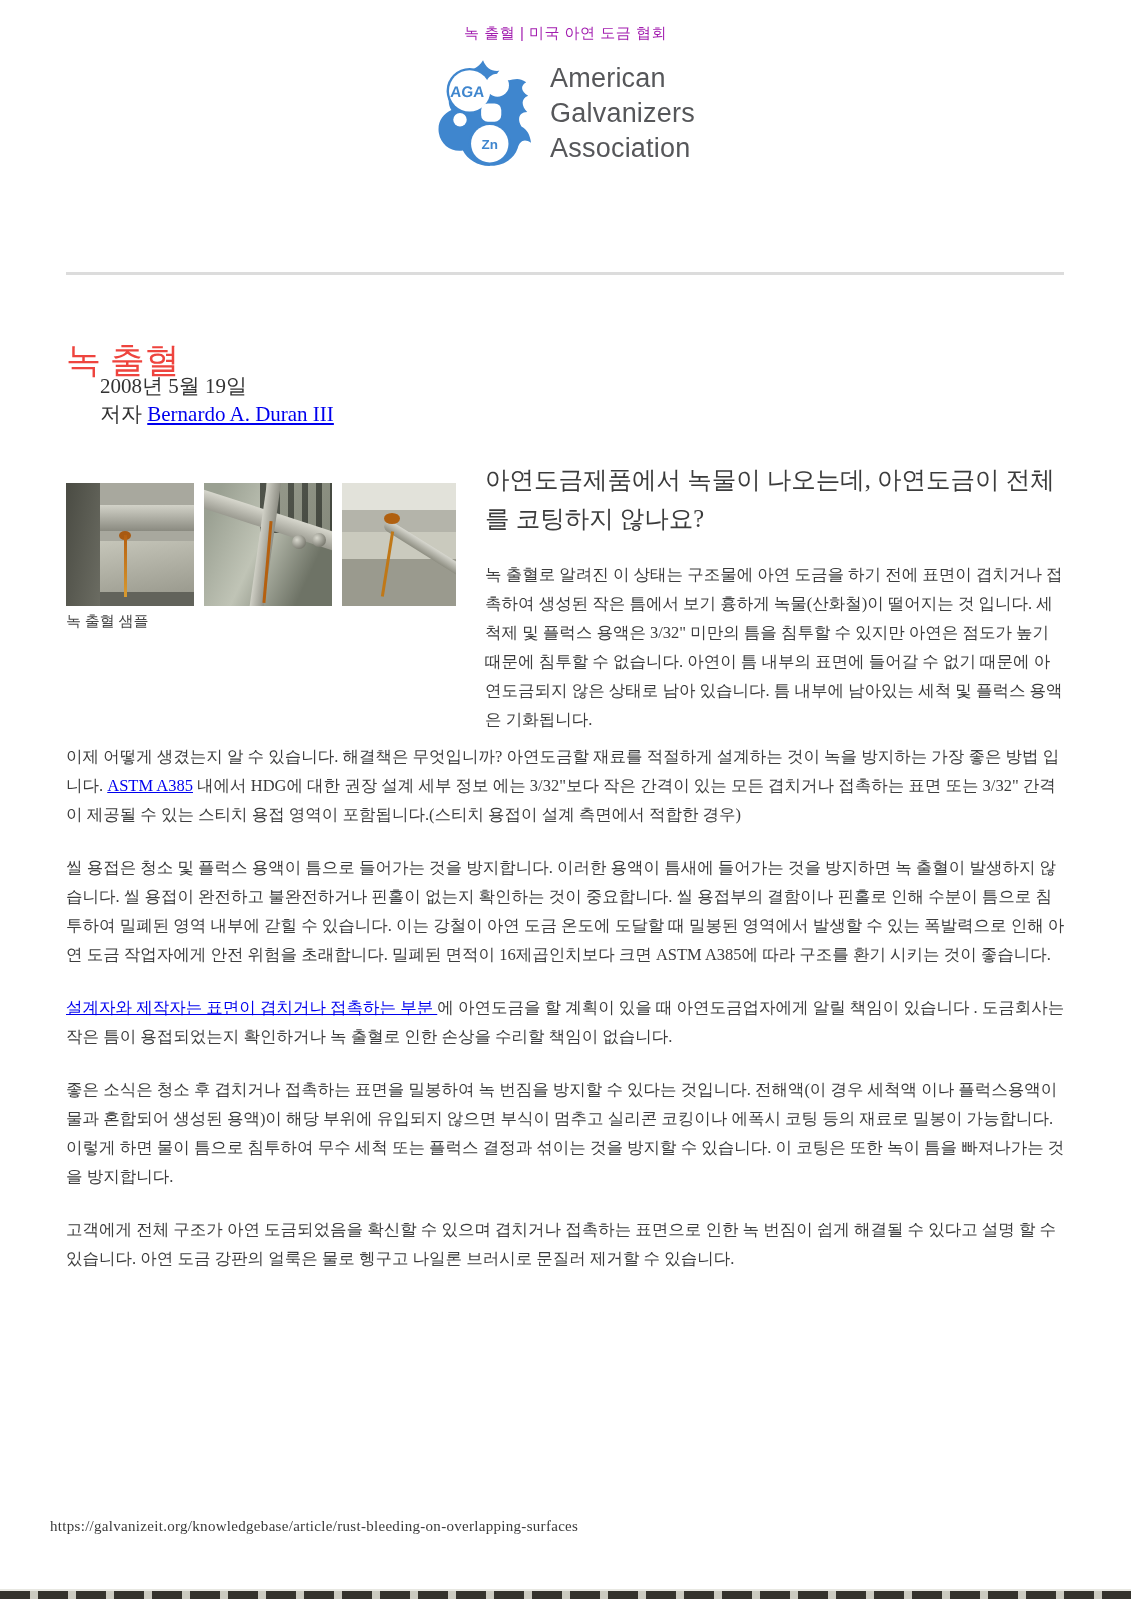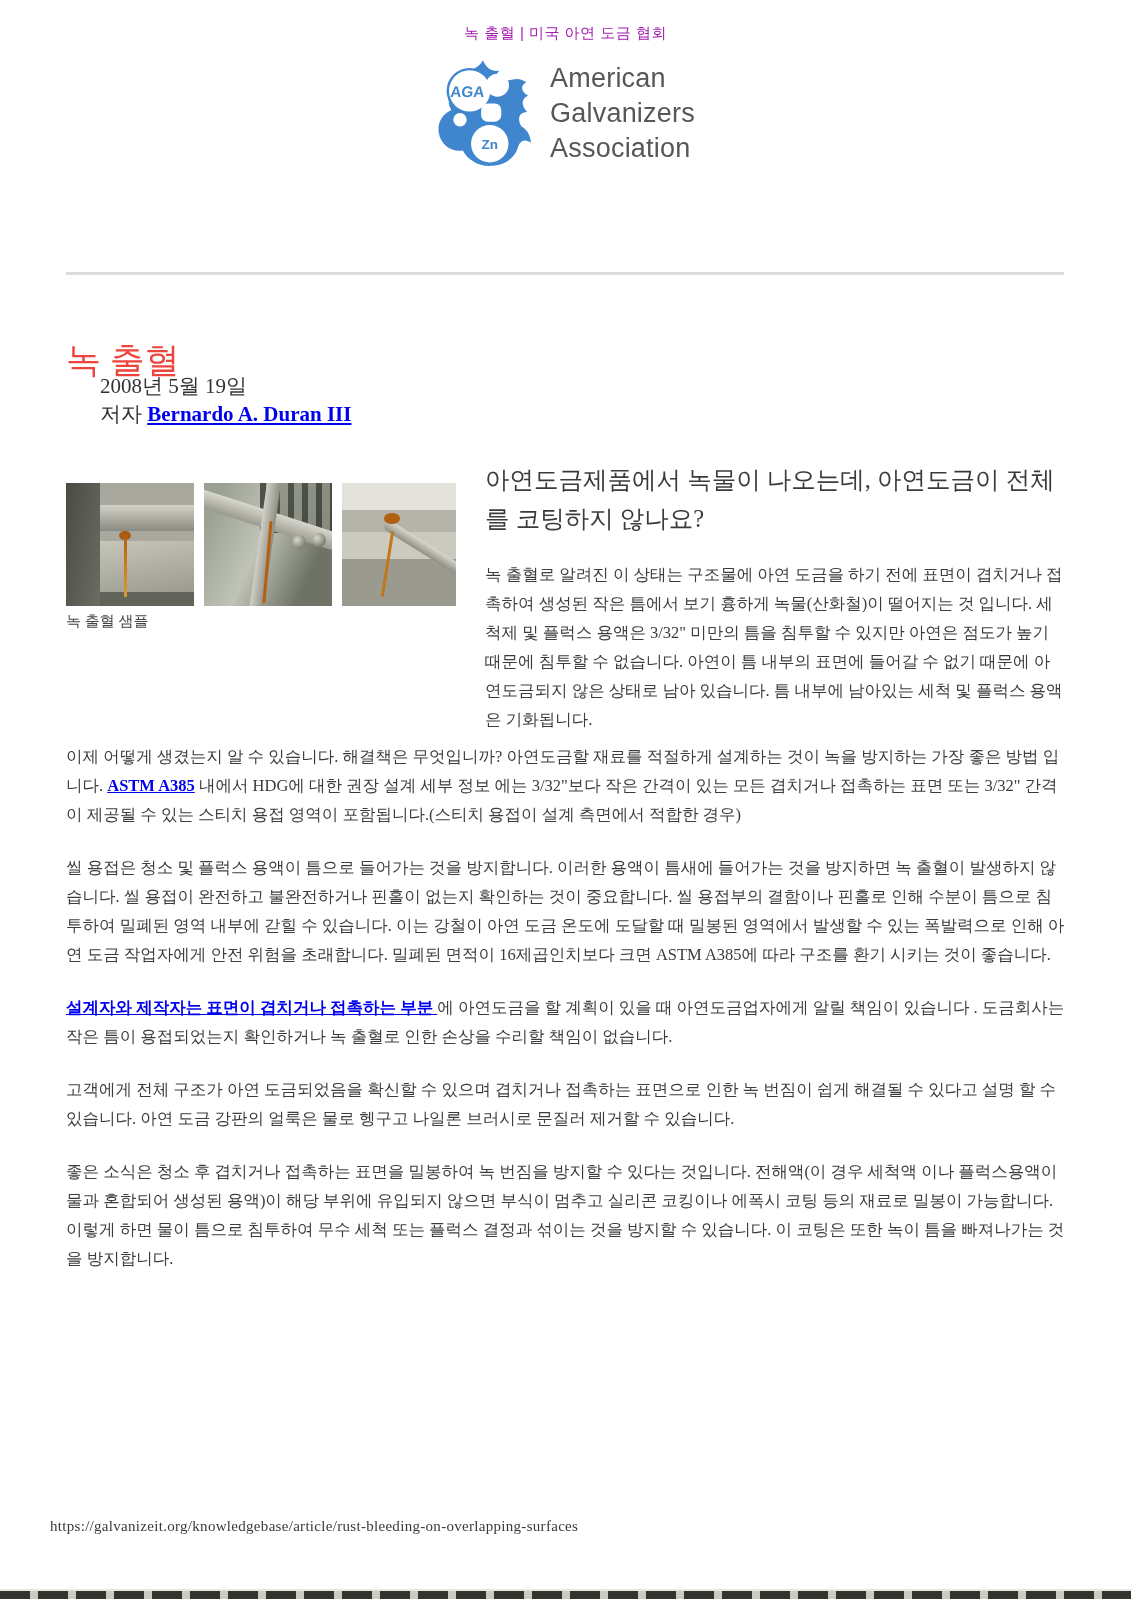--- a/index.html
+++ b/index.html
@@ -15,21 +15,21 @@
   .wordmark{font-family:"Liberation Sans","DejaVu Sans",sans-serif;font-size:27px;line-height:35px;
     color:#56575a;font-weight:300;letter-spacing:.2px;}
   .wordmark span{display:block;}
 
   .divider{position:absolute;top:272px;left:66px;width:998px;height:3px;background:#dcdcdc;}
 
   
   .article-title{position:absolute;top:316px;left:66px;font-size:35px;line-height:44px;
     color:#ee443e;font-weight:500;}
   .meta{position:absolute;top:372px;left:100px;font-size:21px;line-height:28px;color:#333;}
-  a.link{color:#0000ee;text-decoration:underline;cursor:pointer;font-weight:bold;}
+  a.link{color:#0000ee;text-decoration:underline;cursor:pointer;}
 
   
   .media-row{position:absolute;top:483px;left:66px;display:flex;gap:10px;}
   .photo{position:relative;width:128px;height:123px;overflow:hidden;background:#a8a89e;}
   .photo.third{width:114px;}
   .photo div{position:absolute;}
   
   .p1-dark{left:0;top:0;width:34px;height:100%;background:linear-gradient(100deg,#4a4b43,#6b6c62);}
   .p1-beam{left:20px;top:22px;width:108px;height:26px;background:linear-gradient(#d2d2c8,#8a8a80);}
   .p1-shelf{left:30px;top:58px;width:98px;height:52px;background:linear-gradient(170deg,#c6c6ba,#9a9a8e);}
@@ -134,21 +134,21 @@
 
   <div class="question-col">
     <h2 class="question-heading">아연도금제품에서 녹물이 나오는데, 아연도금이 전체를 코팅하지 않나요?</h2>
     <p class="intro">녹 출혈로 알려진 이 상태는 구조물에 아연 도금을 하기 전에 표면이 겹치거나 접촉하여 생성된 작은 틈에서 보기 흉하게 녹물(산화철)이 떨어지는 것 입니다. 세척제 및 플럭스 용액은 3/32" 미만의 틈을 침투할 수 있지만 아연은 점도가 높기 때문에 침투할 수 없습니다. 아연이 틈 내부의 표면에 들어갈 수 없기 때문에 아연도금되지 않은 상태로 남아 있습니다. 틈 내부에 남아있는 세척 및 플럭스 용액은 기화됩니다.</p>
   </div>
 
   <div class="body-copy">
     <p><span>이제 어떻게 생겼는지 알 수 있습니다. 해결책은 무엇입니까? 아연도금할 재료를 적절하게 설계하는 것이 녹을 방지하는 가장 좋은 방법 입니다. </span><a class="link">ASTM A385</a><span> 내에서 HDG에 대한 권장 설계 세부 정보 에는 3/32"보다 작은 간격이 있는 모든 겹치거나 접촉하는 표면 또는 3/32" 간격이 제공될 수 있는 스티치 용접 영역이 포함됩니다.(스티치 용접이 설계 측면에서 적합한 경우)</span></p>
     <p>씰 용접은 청소 및 플럭스 용액이 틈으로 들어가는 것을 방지합니다. 이러한 용액이 틈새에 들어가는 것을 방지하면 녹 출혈이 발생하지 않습니다. 씰 용접이 완전하고 불완전하거나 핀홀이 없는지 확인하는 것이 중요합니다. 씰 용접부의 결함이나 핀홀로 인해 수분이 틈으로 침투하여 밀폐된 영역 내부에 갇힐 수 있습니다. 이는 강철이 아연 도금 온도에 도달할 때 밀봉된 영역에서 발생할 수 있는 폭발력으로 인해 아연 도금 작업자에게 안전 위험을 초래합니다. 밀폐된 면적이 16제곱인치보다 크면 ASTM A385에 따라 구조를 환기 시키는 것이 좋습니다.</p>
     <p><a class="link">설계자와 제작자는 표면이 겹치거나 접촉하는 부분 </a><span>에 아연도금을 할 계획이 있을 때 아연도금업자에게 알릴 책임이 있습니다 . 도금회사는 작은 틈이 용접되었는지 확인하거나 녹 출혈로 인한 손상을 수리할 책임이 없습니다.</span></p>
+    <p>좋은 소식은 청소 후 겹치거나 접촉하는 표면을 밀봉하여 녹 번짐을 방지할 수 있다는 것입니다. 전해액(이 경우 세척액 이나 플럭스용액이 물과 혼합되어 생성된 용액)이 해당 부위에 유입되지 않으면 부식이 멈추고 실리콘 코킹이나 에폭시 코팅 등의 재료로 밀봉이 가능합니다. 이렇게 하면 물이 틈으로 침투하여 무수 세척 또는 플럭스 결정과 섞이는 것을 방지할 수 있습니다. 이 코팅은 또한 녹이 틈을 빠져나가는 것을 방지합니다.</p>
     <p>고객에게 전체 구조가 아연 도금되었음을 확신할 수 있으며 겹치거나 접촉하는 표면으로 인한 녹 번짐이 쉽게 해결될 수 있다고 설명 할 수 있습니다. 아연 도금 강판의 얼룩은 물로 헹구고 나일론 브러시로 문질러 제거할 수 있습니다.</p>
-    <p>좋은 소식은 청소 후 겹치거나 접촉하는 표면을 밀봉하여 녹 번짐을 방지할 수 있다는 것입니다. 전해액(이 경우 세척액 이나 플럭스용액이 물과 혼합되어 생성된 용액)이 해당 부위에 유입되지 않으면 부식이 멈추고 실리콘 코킹이나 에폭시 코팅 등의 재료로 밀봉이 가능합니다. 이렇게 하면 물이 틈으로 침투하여 무수 세척 또는 플럭스 결정과 섞이는 것을 방지할 수 있습니다. 이 코팅은 또한 녹이 틈을 빠져나가는 것을 방지합니다.</p>
   </div>
 
   <div class="footer-url">https://galvanizeit.org/knowledgebase/article/rust-bleeding-on-overlapping-surfaces</div>
 
   <div class="page-edge"></div>
 
 </div>
 
 </body></html>

